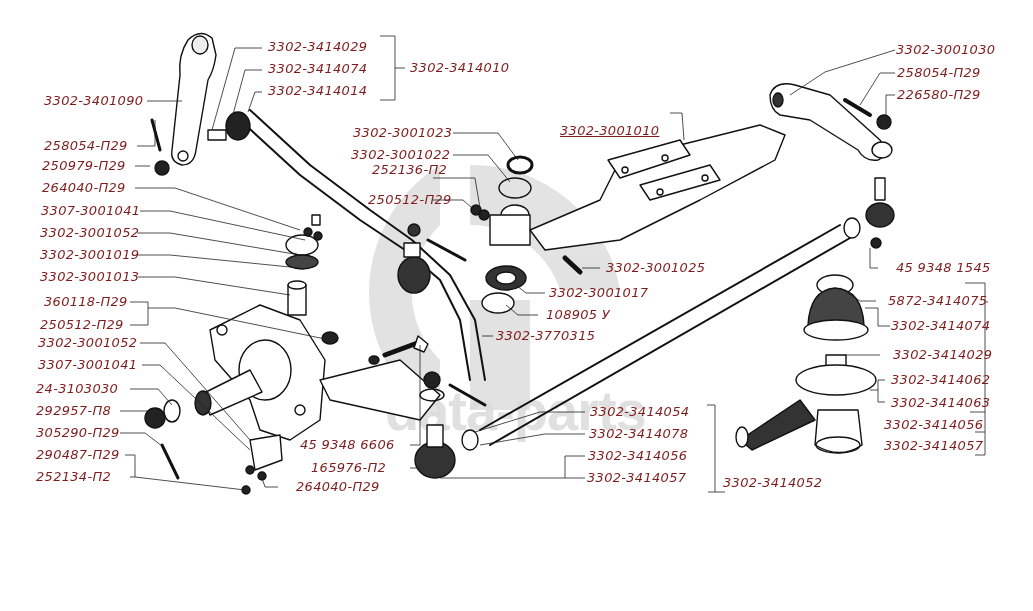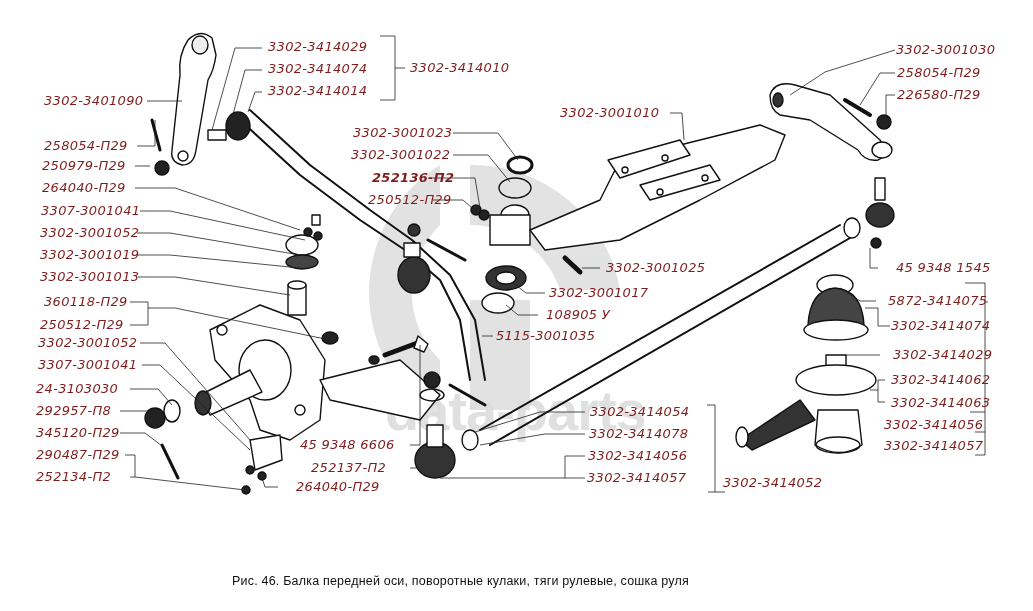--- a/index.html
+++ b/index.html
@@ -207,38 +207,38 @@
   <div class="lbl" style="left:41px;top:204px;">3307-3001041</div>
   <div class="lbl" style="left:40px;top:226px;">3302-3001052</div>
   <div class="lbl" style="left:40px;top:248px;">3302-3001019</div>
   <div class="lbl" style="left:40px;top:270px;">3302-3001013</div>
   <div class="lbl" style="left:44px;top:295px;">360118-П29</div>
   <div class="lbl" style="left:40px;top:318px;">250512-П29</div>
   <div class="lbl" style="left:38px;top:336px;">3302-3001052</div>
   <div class="lbl" style="left:38px;top:358px;">3307-3001041</div>
   <div class="lbl" style="left:36px;top:382px;">24-3103030</div>
   <div class="lbl" style="left:36px;top:404px;">292957-П8</div>
-  <div class="lbl" style="left:36px;top:426px;">345120-П29</div>
+  <div class="lbl" style="left:36px;top:426px;">305290-П29</div>
   <div class="lbl" style="left:36px;top:448px;">290487-П29</div>
   <div class="lbl" style="left:36px;top:470px;">252134-П2</div>
 
   <div class="lbl" style="left:353px;top:126px;">3302-3001023</div>
   <div class="lbl" style="left:351px;top:148px;">3302-3001022</div>
-  <div class="lbl" style="left:372px;top:171px;font-weight:bold;">252136-П2</div>
+  <div class="lbl" style="left:372px;top:163px;">252136-П2</div>
   <div class="lbl" style="left:368px;top:193px;">250512-П29</div>
 
-  <div class="lbl" style="left:560px;top:106px;">3302-3001010</div>
+  <div class="lbl" style="left:560px;top:124px;text-decoration:underline;">3302-3001010</div>
 
   <div class="lbl" style="left:606px;top:261px;">3302-3001025</div>
   <div class="lbl" style="left:549px;top:286px;">3302-3001017</div>
   <div class="lbl" style="left:546px;top:308px;">108905 У</div>
-  <div class="lbl" style="left:496px;top:329px;">5115-3001035</div>
+  <div class="lbl" style="left:496px;top:329px;">3302-3770315</div>
 
   <div class="lbl" style="left:300px;top:438px;">45 9348 6606</div>
-  <div class="lbl" style="left:311px;top:461px;">252137-П2</div>
+  <div class="lbl" style="left:311px;top:461px;">165976-П2</div>
   <div class="lbl" style="left:296px;top:480px;">264040-П29</div>
 
   <div class="lbl" style="left:590px;top:405px;">3302-3414054</div>
   <div class="lbl" style="left:589px;top:427px;">3302-3414078</div>
   <div class="lbl" style="left:588px;top:449px;">3302-3414056</div>
   <div class="lbl" style="left:587px;top:471px;">3302-3414057</div>
   <div class="lbl" style="left:723px;top:476px;">3302-3414052</div>
 
   <div class="lbl" style="left:896px;top:43px;">3302-3001030</div>
   <div class="lbl" style="left:897px;top:66px;">258054-П29</div>
@@ -247,14 +247,13 @@
   <div class="lbl" style="left:896px;top:261px;">45 9348 1545</div>
 
   <div class="lbl" style="left:888px;top:294px;">5872-3414075</div>
   <div class="lbl" style="left:891px;top:319px;">3302-3414074</div>
   <div class="lbl" style="left:893px;top:348px;">3302-3414029</div>
   <div class="lbl" style="left:891px;top:373px;">3302-3414062</div>
   <div class="lbl" style="left:891px;top:396px;">3302-3414063</div>
   <div class="lbl" style="left:884px;top:418px;">3302-3414056</div>
   <div class="lbl" style="left:884px;top:439px;">3302-3414057</div>
 
-  <div class="caption">Рис. 46. Балка передней оси, поворотные кулаки, тяги рулевые, сошка руля</div>
 </div>
 
 </body></html>

